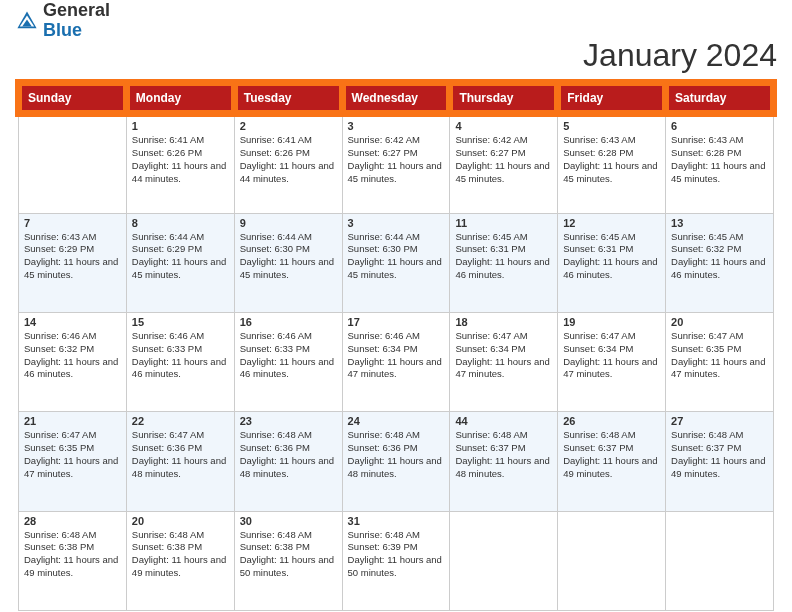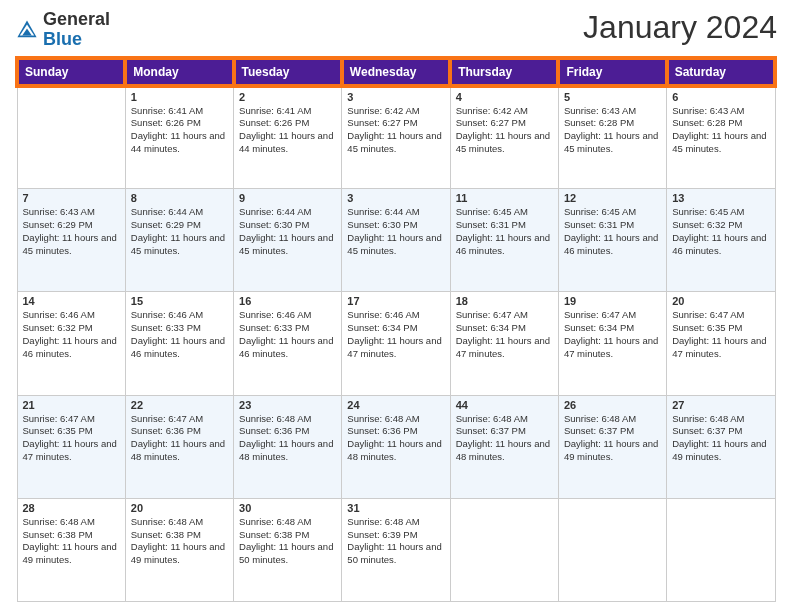--- a/index.html
+++ b/index.html
@@ -6,21 +6,21 @@
     body {
       width: 792px;
       height: 612px;
       font-family: Arial, sans-serif;
       background: #fff;
       overflow: hidden;
     }
     .page {
       width: 792px;
       height: 612px;
-      padding: 10px 15px;
+      padding: 1px 15px;
       display: flex;
       flex-direction: column;
     }
     .header {
       display: flex;
       justify-content: space-between;
       align-items: flex-start;
       margin-bottom: 6px;
     }
     .logo {
@@ -34,44 +34,45 @@
       line-height: 1.1;
     }
     .logo-general { color: #333; }
     .logo-blue { color: #1a6faf; }
     .logo-icon {
       width: 24px;
       height: 24px;
     }
     .title-block {
       text-align: right;
+      margin-top: 37px;
     }
     .month-title {
       font-size: 32px;
       font-weight: normal;
       color: #333;
       line-height: 1.1;
     }
     .location {
       font-size: 14px;
       color: #555;
     }
     table {
       width: 100%;
       border-collapse: collapse;
       flex: 1;
     }
     .day-header {
-      background: #4c1d95;
+      background: #b91c1c;
       color: #fff;
       text-align: left;
       padding: 5px 6px;
       font-size: 12px;
       font-weight: bold;
-      border: 4px solid #f97316;
+      border: 7px solid #f97316;
     }
     td {
       border: 1px solid #ccc;
       vertical-align: top;
       padding: 3px 5px;
       font-size: 9.5px;
       color: #333;
       width: calc(100% / 7);
       height: 80px;
     }

